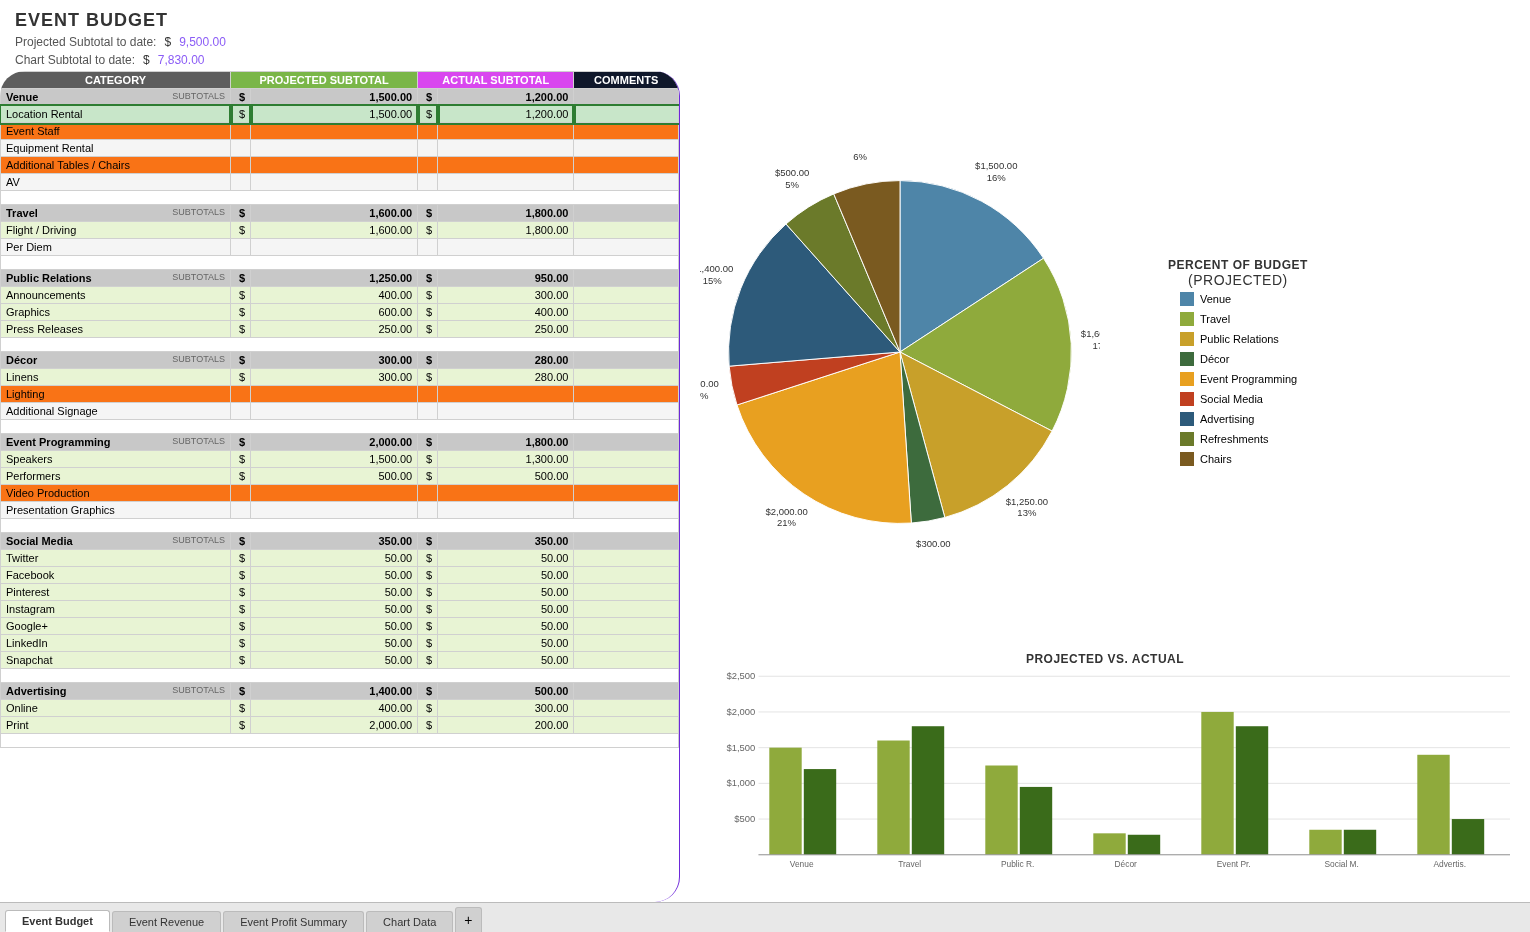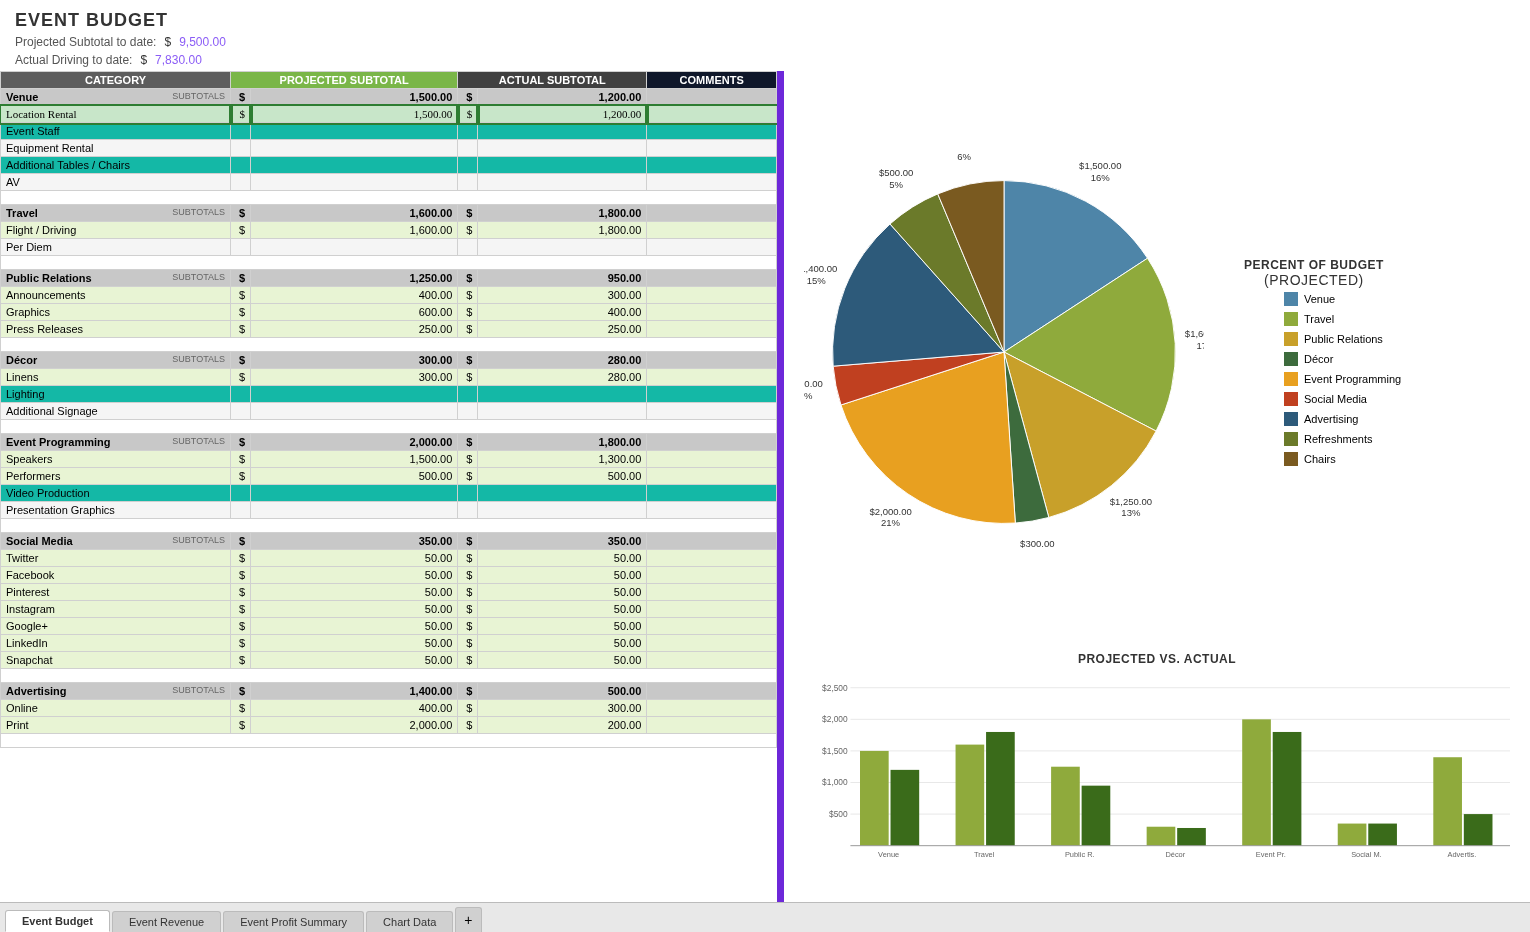--- a/index.html
+++ b/index.html
@@ -12,44 +12,44 @@
     .page-title { font-size: 18px; font-weight: bold; color: #333; letter-spacing: 1px; text-transform: uppercase; }
     .subtitle-row { display: flex; align-items: center; gap: 8px; margin-top: 4px; font-size: 12px; color: #333; }
     .subtitle-row .label { color: #555; }
     .subtitle-row .dollar { color: #333; }
     .subtitle-row .value { font-weight: normal; color: #8b5cf6; }
 
     
     .main-content { display: flex; flex: 1; overflow: hidden; }
 
     
-    .spreadsheet { width: 784px; flex-shrink: 0; overflow-y: auto; border-right: 7px solid #6d28d9; }
+    .spreadsheet { width: 680px; flex-shrink: 0; overflow-y: auto; border-right: 1px solid #6d28d9; border-radius: 25px; }
 
     table.budget-table { width: 100%; border-collapse: collapse; font-size: 11px; }
     table.budget-table th, table.budget-table td { border: 1px solid #d0d0d0; padding: 2px 5px; white-space: nowrap; }
 
     
     .th-category { background: #5d5d5d; color: #fff; font-weight: bold; text-align: center; width: 230px; text-transform: uppercase; }
     .th-projected { background: #7ab648; color: #fff; font-weight: bold; text-align: center; width: 90px; }
-    .th-actual { background: #404040; color: #fff; font-weight: bold; text-align: center; width: 90px; }
+    .th-actual { background: #d946ef; color: #fff; font-weight: bold; text-align: center; width: 90px; }
     .th-comments { background: #0f172a; color: #fff; font-weight: bold; text-align: center; }
 
     
     .row-subtotal td { background: #c8c8c8; font-weight: bold; }
     .row-subtotal td.cat-name { background: #c8c8c8; }
     .subtotals-label { font-size: 9px; color: #666; font-weight: normal; float: right; }
 
     
-    .row-item td { background: #14b8a6; }
+    .row-item td { background: #f97316; }
     .row-item:nth-child(even) td { background: #f5f5f5; }
     .row-empty td { background: #fff; height: 14px; }
     .row-green td { background: #e8f4d4; }
 
     
-    .row-highlight td { background: #c8e6c9 !important; outline: 2px solid #2e7d32; font-family: Liberation Serif, serif; }
+    .row-highlight td { background: #c8e6c9 !important; outline: 2px solid #2e7d32; }
 
     td.money { text-align: right; }
     td.dollar-sign { text-align: right; width: 20px; }
 
     
     .charts-area { flex: 1; display: flex; flex-direction: column; padding: 10px 20px; overflow: hidden; }
 
     .pie-section { display: flex; flex: 1; align-items: center; }
     .pie-chart-container { width: 420px; height: 420px; position: relative; flex-shrink: 0; }
 
@@ -75,21 +75,21 @@
 <div class="app-container">
 
   <div class="top-header">
     <div class="page-title">EVENT BUDGET</div>
     <div class="subtitle-row">
       <span class="label">Projected Subtotal to date:</span>
       <span class="dollar">$</span>
       <span class="value">9,500.00</span>
     </div>
     <div class="subtitle-row">
-      <span class="label">Actual Driving to date:</span>
+      <span class="label">Chart Subtotal to date:</span>
       <span class="dollar">$</span>
       <span class="value">7,830.00</span>
     </div>
   </div>
 
   <div class="main-content">
 
     <div class="spreadsheet">
       <table class="budget-table">
         <thead>
@@ -436,21 +436,21 @@
                 <text x="86.78406081817397" y="27.289368385793438" font-size="10" text-anchor="middle" fill="#333">5%</text>
               </g>
               <path d="M200,200 L130.43014952735854,33.987844104070774 A180,180 0 0,1 199.99999999999997,20 Z" fill="#7a5a20" stroke="#fff" stroke-width="1"></path>
               <g>
                 <text x="158.13234336930543" y="-13.23270475180945" font-size="10" text-anchor="middle" fill="#333">$600.00</text>
                 <text x="158.13234336930543" y="-1.2327047518094503" font-size="10" text-anchor="middle" fill="#333">6%</text>
               </g>
             </svg>
         </div>
         <div style="display:flex; flex-direction:column; align-items:flex-start; margin-left: 20px;">
-          <div style="font-size:12px; font-weight:bold; color:#333; text-transform:uppercase; letter-spacing:0.5px; text-align:center; margin-bottom:4px;">PERCENT <span style="font-variant:small-caps">of</span> BUDGET<br><span style="font-weight:normal; font-size:14px;">(PROJECTED)</span></div>
+          <div style="font-size:12px; font-weight:bold; color:#333; text-transform:uppercase; letter-spacing:0.5px; text-align:center; margin-bottom:4px;margin-left:28px;">PERCENT <span style="font-variant:small-caps">of</span> BUDGET<br><span style="font-weight:normal; font-size:14px;">(PROJECTED)</span></div>
           <div class="legend" id="legend-container">
               <div class="legend-item">
                 <div class="legend-color" style="background:#4e85a8;"></div>
                 <span>Venue</span>
               </div>
               <div class="legend-item">
                 <div class="legend-color" style="background:#8faa3c;"></div>
                 <span>Travel</span>
               </div>
               <div class="legend-item">

